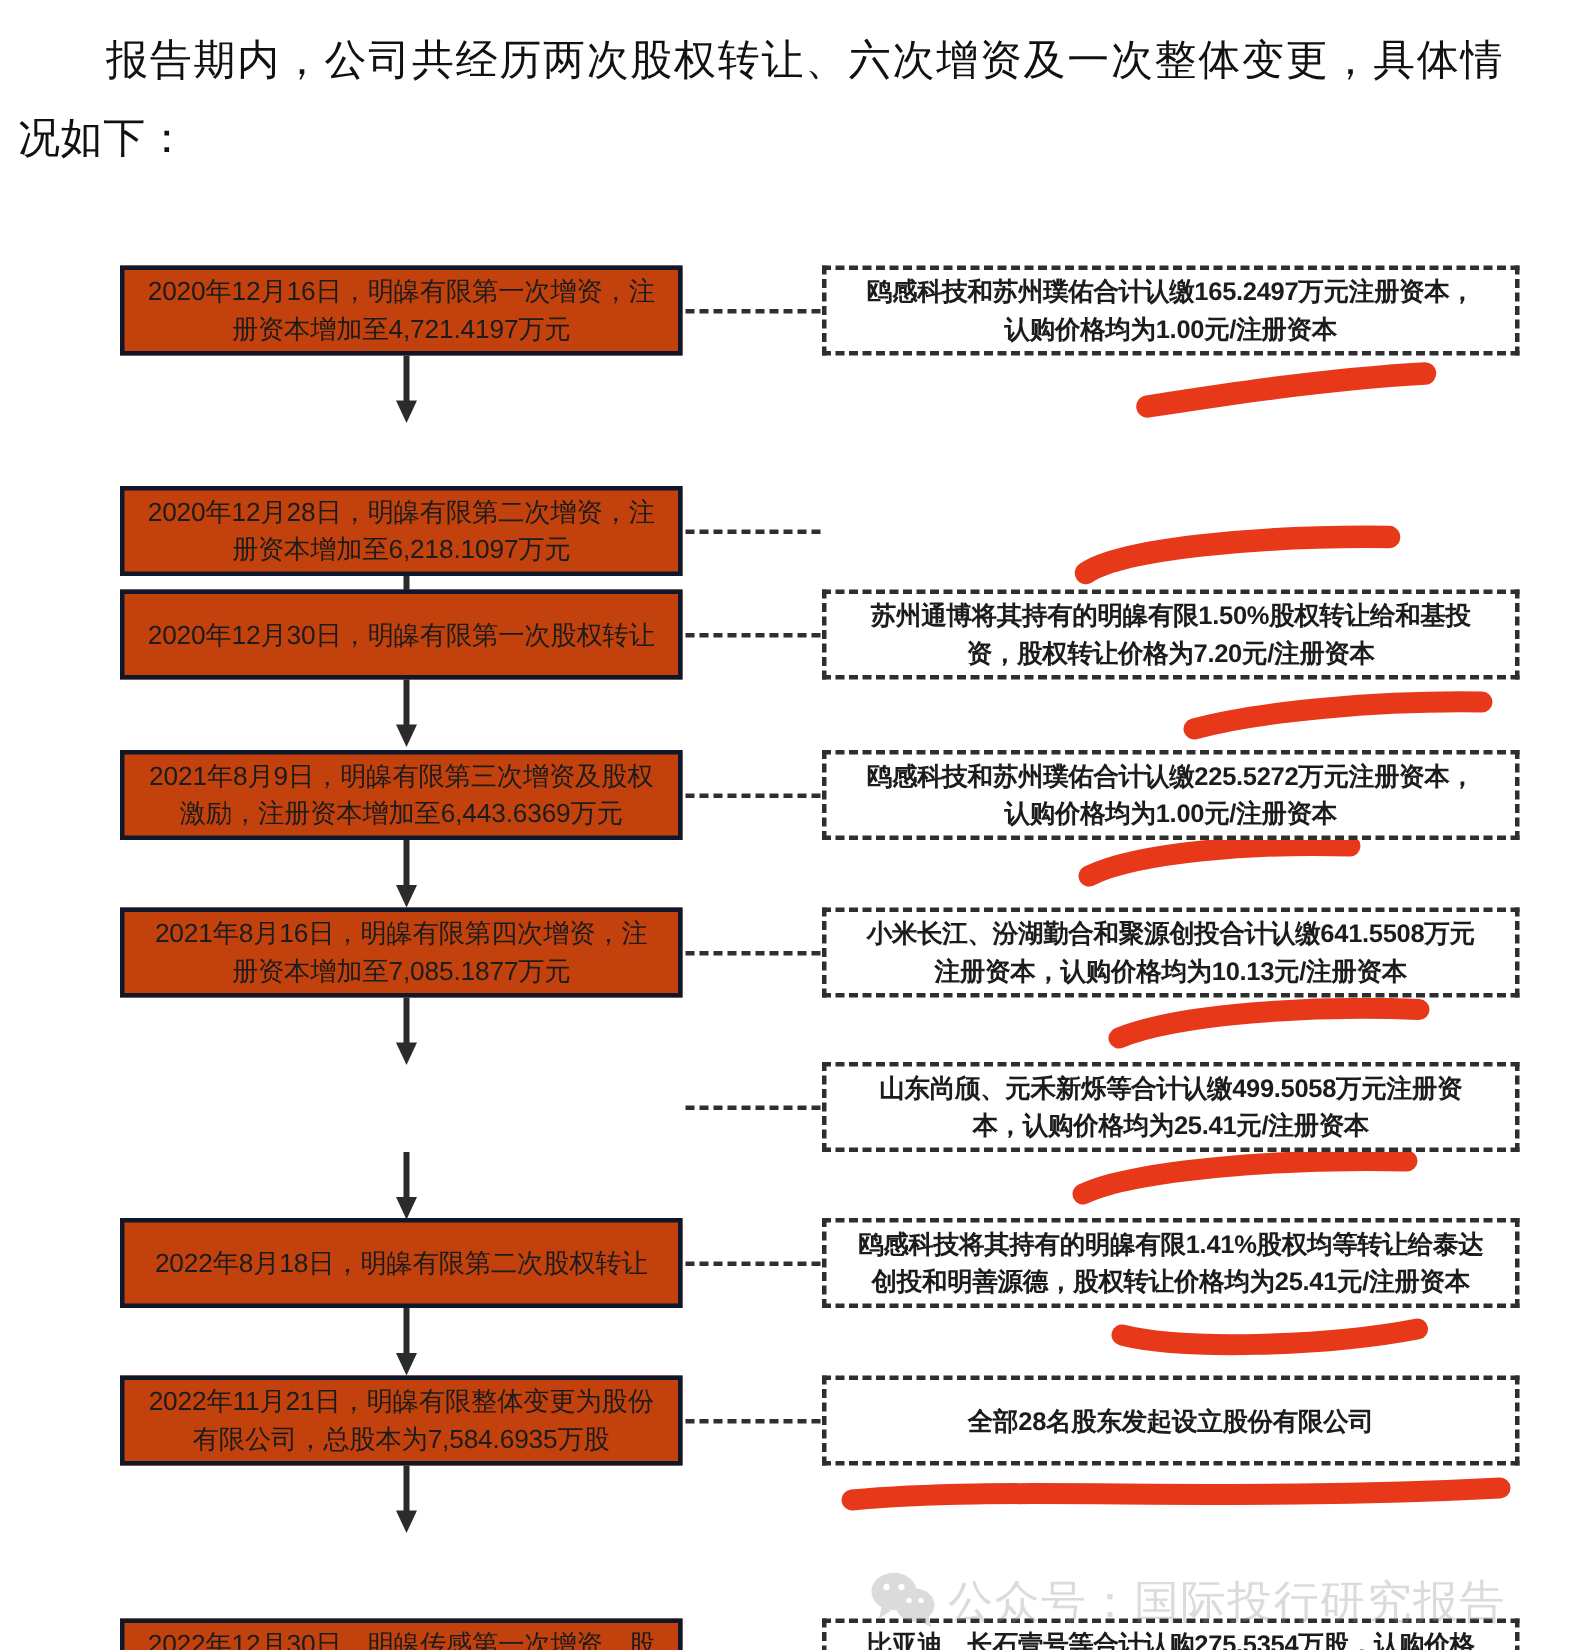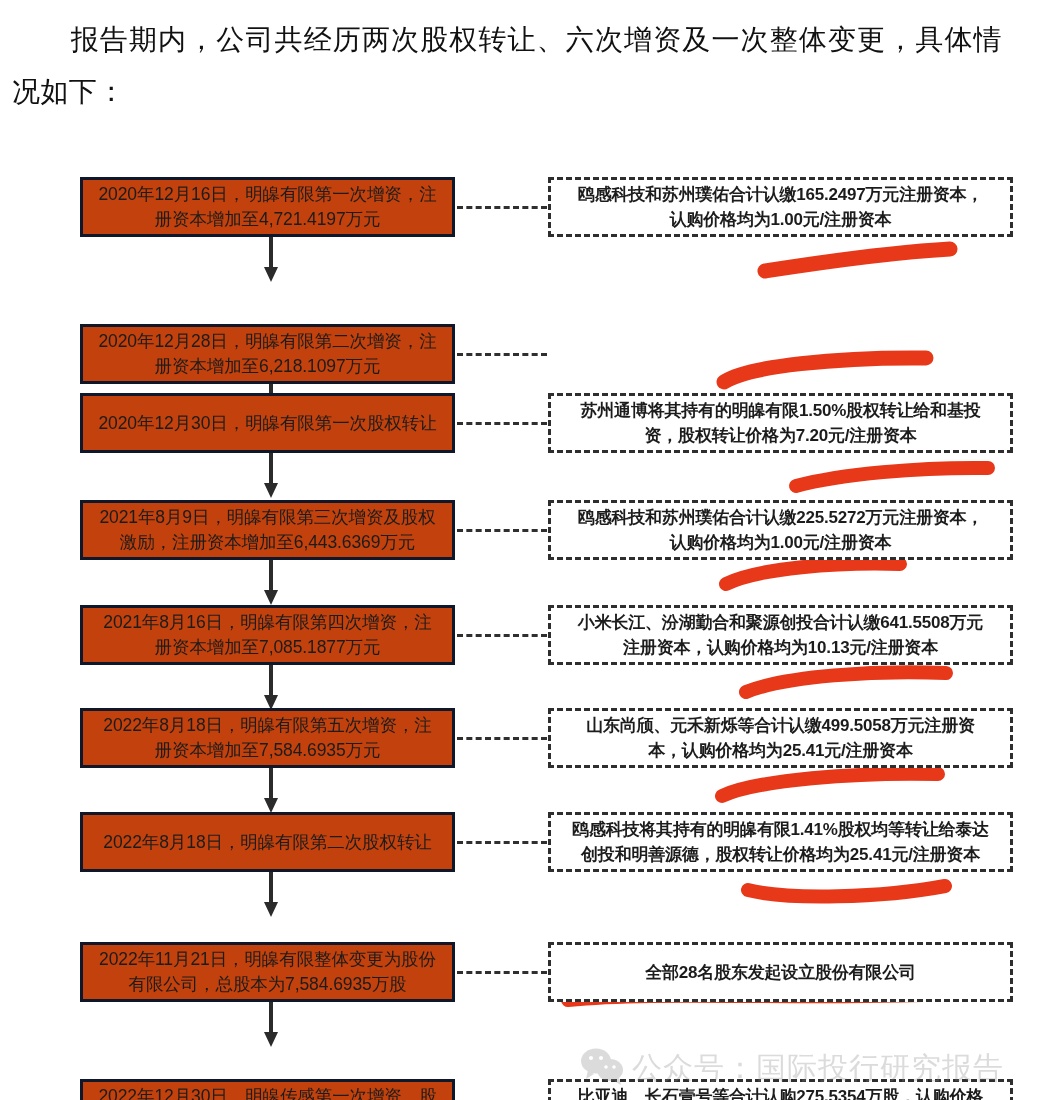--- a/index.html
+++ b/index.html
@@ -292,24 +292,20 @@
       <span class="detail-box-text">小米长江、汾湖勤合和聚源创投合计认缴641.5508万元
 注册资本，认购价格均为10.13元/注册资本</span>
     </div>
     <div class="down-arrow">
       <div class="shaft"></div>
         <div class="head"></div>
     </div>
   </div>
 
   <div class="flow-row" style="top:708px;">
-    <div class="event-box">
-      <span class="event-box-text">2022年8月18日，明皞有限第五次增资，注
-册资本增加至7,584.6935万元</span>
-    </div>
     <div class="dotted-connector"></div>
     <div class="detail-box">
       <span class="detail-box-text">山东尚颀、元禾新烁等合计认缴499.5058万元注册资
 本，认购价格均为25.41元/注册资本</span>
     </div>
     <div class="down-arrow">
       <div class="shaft"></div>
         <div class="head"></div>
     </div>
   </div>
@@ -322,21 +318,21 @@
     <div class="detail-box">
       <span class="detail-box-text">鸥感科技将其持有的明皞有限1.41%股权均等转让给泰达
 创投和明善源德，股权转让价格均为25.41元/注册资本</span>
     </div>
     <div class="down-arrow">
       <div class="shaft"></div>
         <div class="head"></div>
     </div>
   </div>
 
-  <div class="flow-row" style="top:917px;margin-top:25px;">
+  <div class="flow-row" style="top:917px;">
     <div class="event-box">
       <span class="event-box-text">2022年11月21日，明皞有限整体变更为股份
 有限公司，总股本为7,584.6935万股</span>
     </div>
     <div class="dotted-connector"></div>
     <div class="detail-box">
       <span class="detail-box-text">全部28名股东发起设立股份有限公司</span>
     </div>
     <div class="down-arrow">
       <div class="shaft"></div>

